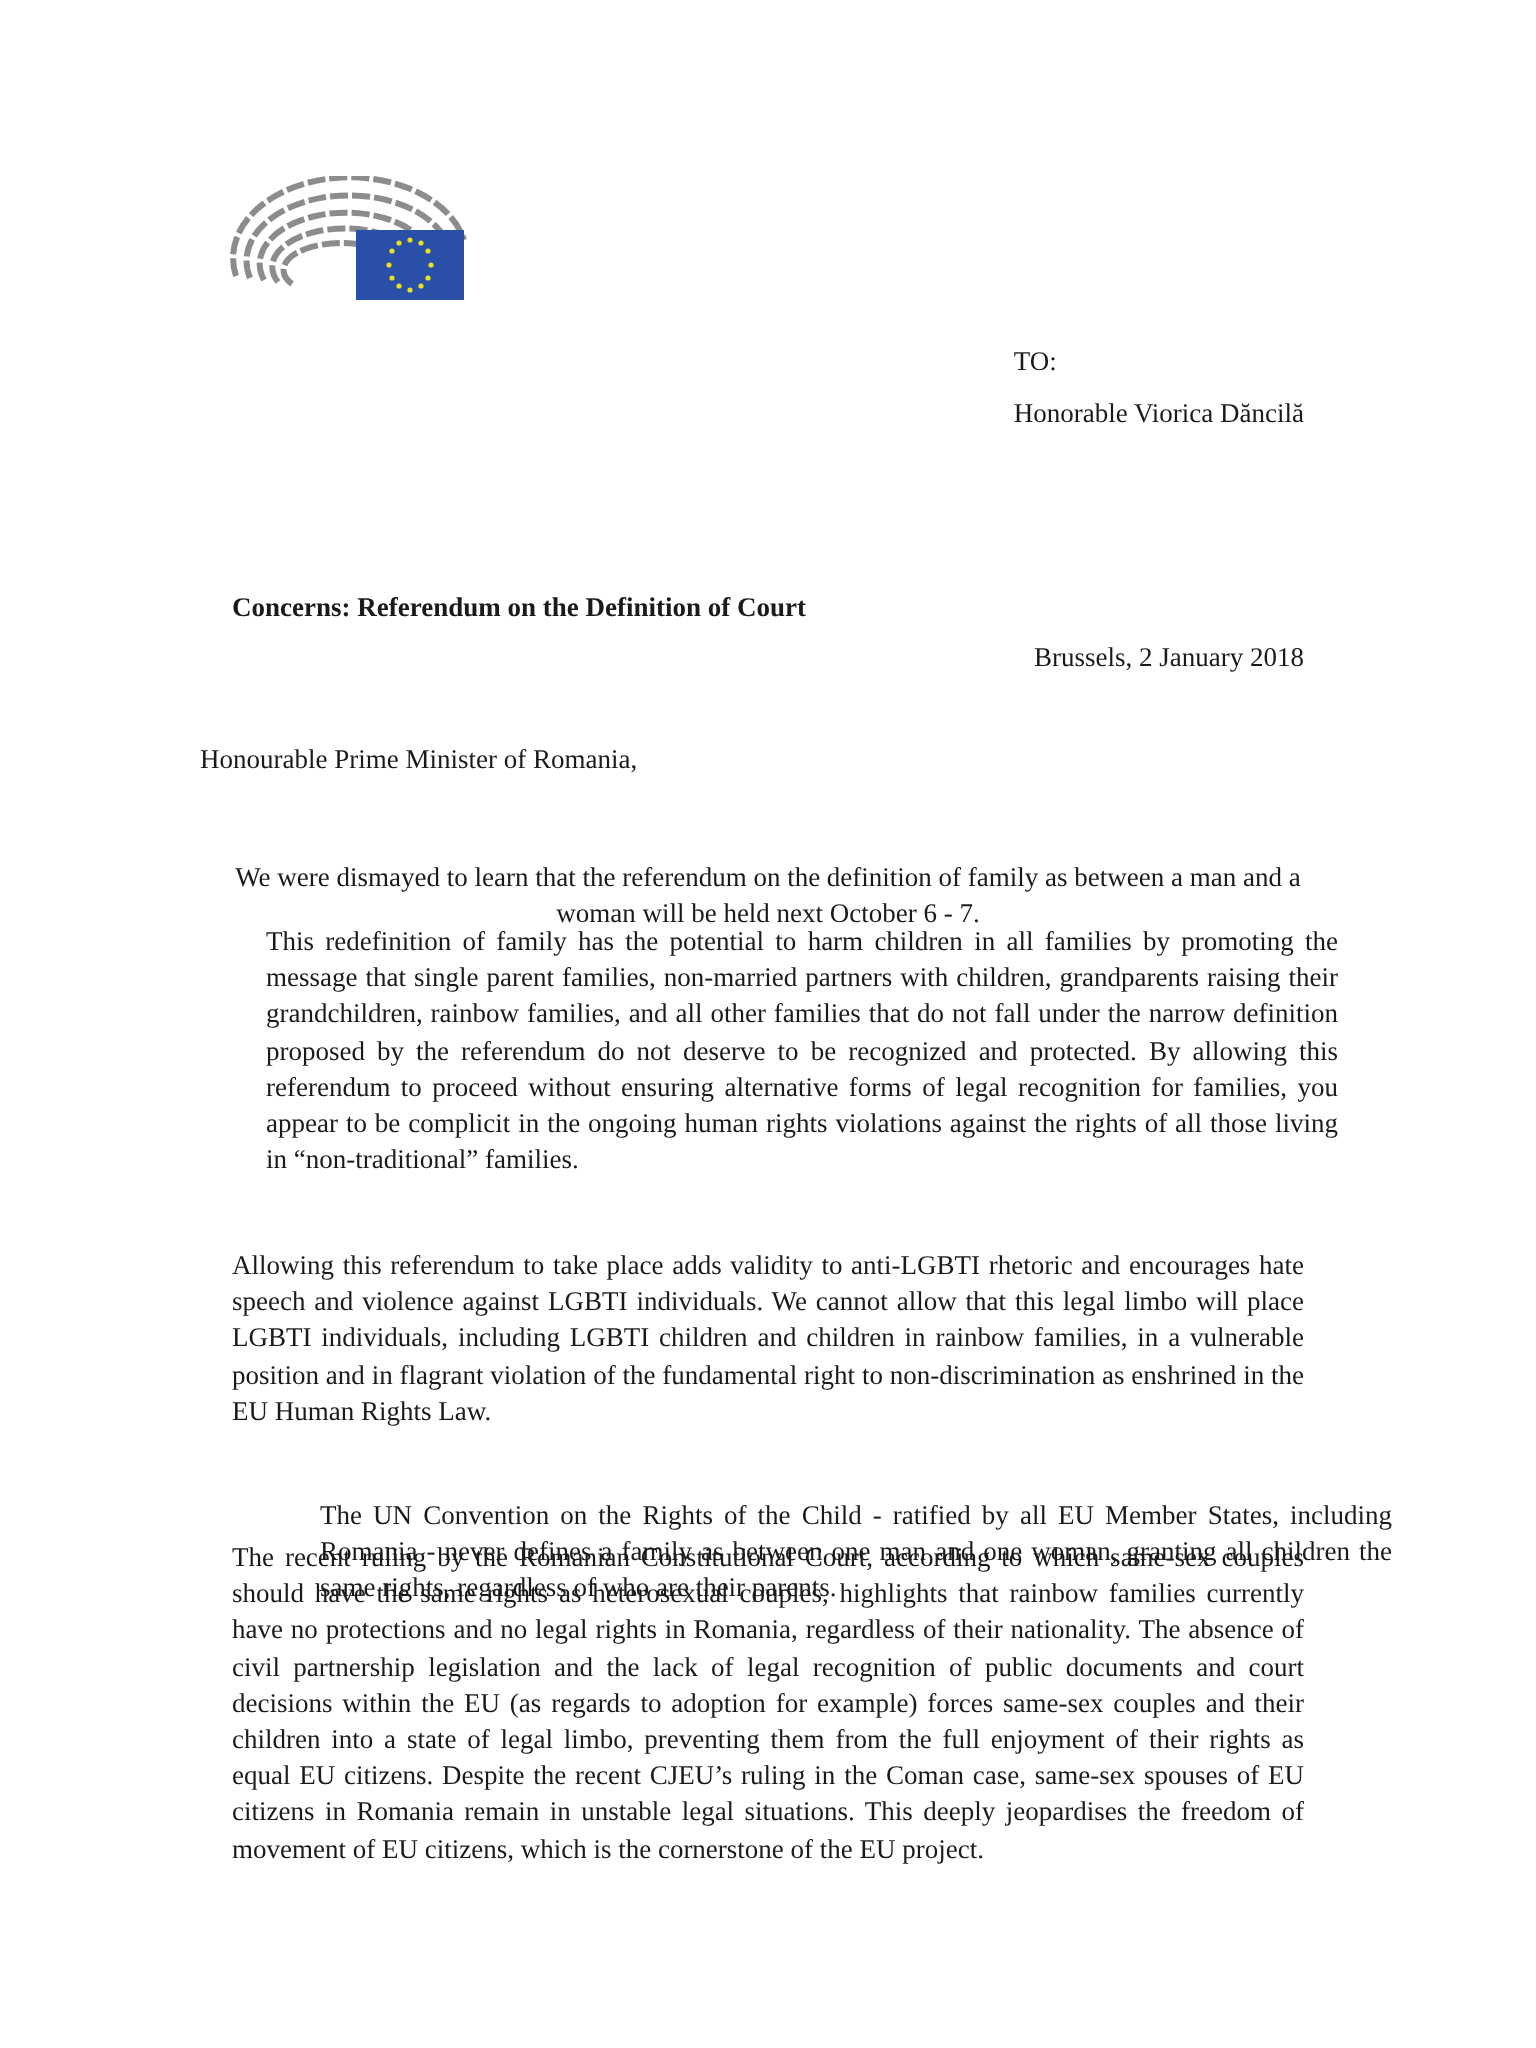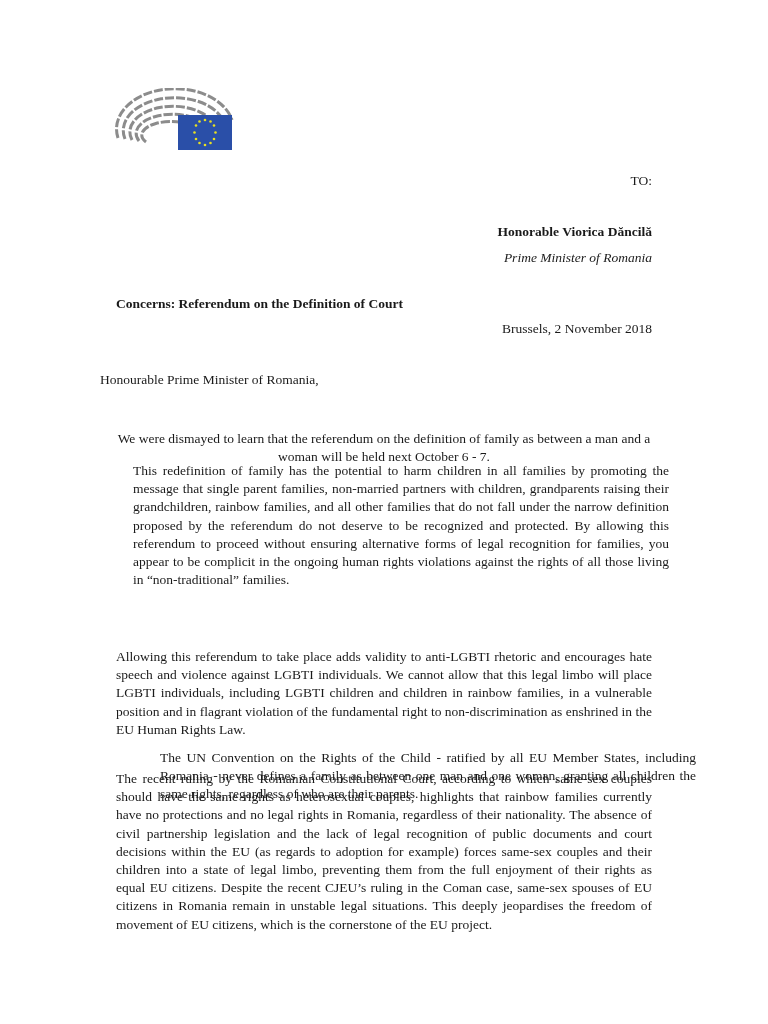--- a/index.html
+++ b/index.html
@@ -5,46 +5,46 @@
     html, body { margin: 0; padding: 0; background: #ffffff; }
     body {
       width: 768px; height: 1024px; position: relative; overflow: hidden;
       font-family: "Liberation Serif", "DejaVu Serif", serif;
       color: #1a1a1a;
     }
     .logo {
       position: absolute; left: 114px; top: 88px; width: 120px; height: 64px;
     }
     .to-block {
-      position: absolute; right: 116px; top: 168px; text-align: right;
+      position: absolute; right: 116px; top: 168px; text-align: left;
       font-size: 13.5px; line-height: 26px;
     }
     .to-label { }
-    .to-name { font-weight: bold; margin-top: 25px; }
+    .to-name { font-weight: normal; }
     .to-title { font-style: italic; }
     .subject {
       position: absolute; left: 116px; top: 296px;
       font-size: 13.5px; font-weight: bold;
     }
     .place-date {
       position: absolute; right: 116px; top: 321px;
       font-size: 13.5px;
     }
     .salutation {
       position: absolute; left: 100px; top: 372px; font-size: 13.5px;
     }
     .body-text {
       position: absolute; left: 116px; width: 536px;
       font-size: 13.5px; line-height: 18.2px;
       text-align: justify;
       margin: 0;
     }
     .p1 { top: 430px; text-align: center; }
     .p2 { top: 462px; margin-left: 17px; }
-    .p3 { top: 624px; margin-top: 24px; }
+    .p3 { top: 624px; }
     .p4 { top: 749px; margin-left: 44px; }
     .p5 { top: 770px; }
   </style>
 </head>
 <body>
 
 <div class="logo">
   <svg width="120" height="64" viewBox="0 0 120 64">
     <g fill="none" stroke="#8c8c8c" stroke-width="3" stroke-dasharray="9 2">
       <path d="M4 50 A 58 40 0 0 1 118 32"></path>
@@ -69,25 +69,24 @@
         <circle cx="82" cy="37.5" r="1.3"></circle>
         <circle cx="85.5" cy="33.5" r="1.3"></circle>
       </g>
     </g>
   </svg>
 </div>
 
 <div class="to-block">
   <div class="to-label">TO:</div>
   <div class="to-name">Honorable Viorica Dăncilă</div>
-  <div class="to-title">Prime Minister of Romania</div>
 </div>
 
 <div class="subject">Concerns: Referendum on the Definition of Court</div>
-<div class="place-date">Brussels, 2 November 2018</div>
+<div class="place-date">Brussels, 2 January 2018</div>
 
 <div class="salutation">Honourable Prime Minister of Romania,</div>
 
 <p class="body-text p1">We were dismayed to learn that the referendum on the definition of family as between a man and a woman will be held next October 6 - 7.</p>
 <p class="body-text p2">This redefinition of family has the potential to harm children in all families by promoting the message that single parent families, non-married partners with children, grandparents raising their grandchildren, rainbow families, and all other families that do not fall under the narrow definition proposed by the referendum do not deserve to be recognized and protected. By allowing this referendum to proceed without ensuring alternative forms of legal recognition for families, you appear to be complicit in the ongoing human rights violations against the rights of all those living in “non-traditional” families.</p>
 <p class="body-text p3">Allowing this referendum to take place adds validity to anti-LGBTI rhetoric and encourages hate speech and violence against LGBTI individuals. We cannot allow that this legal limbo will place LGBTI individuals, including LGBTI children and children in rainbow families, in a vulnerable position and in flagrant violation of the fundamental right to non-discrimination as enshrined in the EU Human Rights Law.</p>
 <p class="body-text p4">The UN Convention on the Rights of the Child - ratified by all EU Member States, including Romania - never defines a family as between one man and one woman, granting all children the same rights, regardless of who are their parents.</p>
 <p class="body-text p5">The recent ruling by the Romanian Constitutional Court, according to which same-sex couples should have the same rights as heterosexual couples, highlights that rainbow families currently have no protections and no legal rights in Romania, regardless of their nationality. The absence of civil partnership legislation and the lack of legal recognition of public documents and court decisions within the EU (as regards to adoption for example) forces same-sex couples and their children into a state of legal limbo, preventing them from the full enjoyment of their rights as equal EU citizens. Despite the recent CJEU’s ruling in the Coman case, same-sex spouses of EU citizens in Romania remain in unstable legal situations. This deeply jeopardises the freedom of movement of EU citizens, which is the cornerstone of the EU project.</p>
 
 </body></html>

